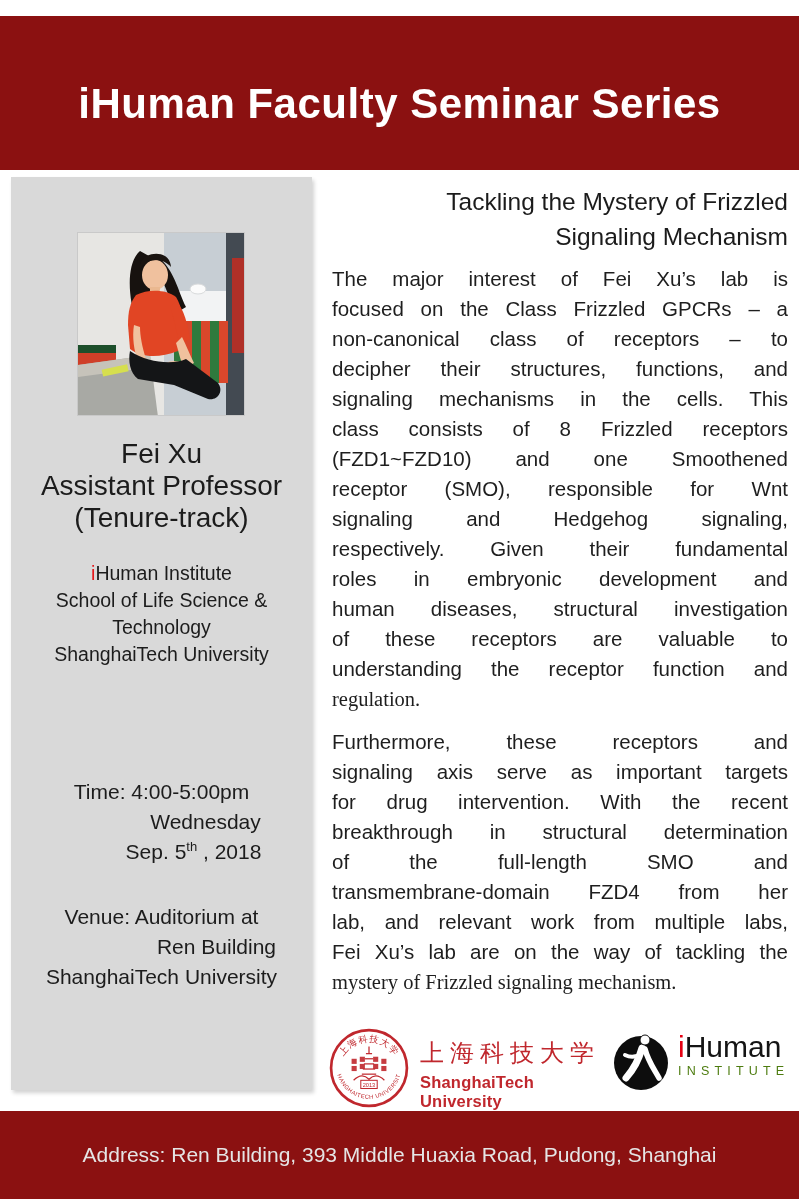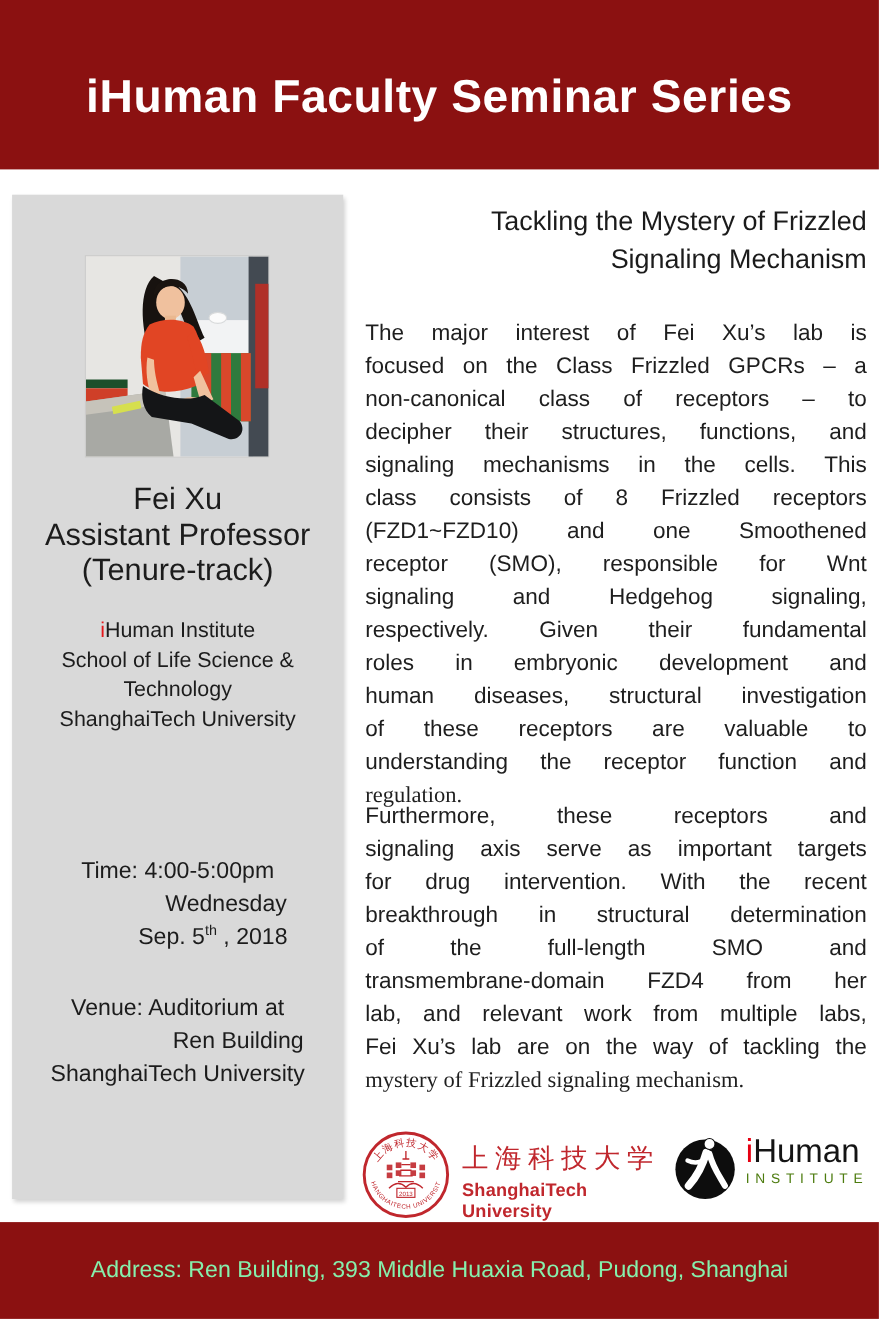--- a/index.html
+++ b/index.html
@@ -4,27 +4,27 @@
 <style>
   * { margin:0; padding:0; box-sizing:border-box; }
   html,body { background:#ffffff; }
   .page {
     position:relative; width:799px; height:1199px; overflow:hidden;
     background:#ffffff; color:#1c1c1c;
     font-family:"Liberation Sans", sans-serif;
   }
   
   .band { position:absolute; left:0; right:0; background:#8b1111; }
-  .band.top { top:0; height:154px; display:flex; align-items:center; justify-content:center; }
+  .band.top { top:16px; height:154px; display:flex; align-items:center; justify-content:center; }
   .band.top h1 {
     color:#ffffff; font-size:42px; font-weight:bold; letter-spacing:0.5px;
     padding-top:22px;
   }
   .band.bottom { top:1111px; height:88px; display:flex; align-items:center; justify-content:center; }
-  .band.bottom .address { color:#86efac; font-size:21px; }
+  .band.bottom .address { color:#e5e5e5; font-size:21px; }
   
   .left-panel {
     position:absolute; left:11px; top:177px; width:301px; height:913px;
     background:#d9d9d9; box-shadow:2px 3px 4px rgba(0,0,0,0.18);
   }
   .photo {
     position:absolute; left:66px; top:55px; width:168px; height:184px;
     border:1px solid #c9c9c9; overflow:hidden; background:#e7e6e3;
   }
   .lp-block { position:absolute; left:0; right:0; text-align:center; color:#1c1c1c; }
@@ -39,21 +39,21 @@
   sup { font-size:0.62em; vertical-align:super; line-height:0; }
   
   .talk-title {
     position:absolute; left:332px; top:184px; width:456px;
     text-align:right; font-size:24.5px; line-height:35px; color:#1b1b1b;
   }
   .abstract {
     position:absolute; left:332px; width:456px;
     font-size:20.5px; line-height:30px; color:#1e1e1e;
   }
-  .abstract.p1 { top:264px;margin-top:24px; }
+  .abstract.p1 { top:264px; }
   .abstract.p2 { top:727px; }
   .jline { text-align:justify; text-align-last:justify; }
   .jline.last { text-align-last:left;font-family:Liberation Serif, serif; }
   
   .seal { position:absolute; left:328px; top:1027px; width:82px; height:82px; }
   .st-text { position:absolute; left:420px; top:1037px; width:200px; color:#c0272d; }
   .st-cn { font-size:24px; letter-spacing:6px; white-space:nowrap; }
   .st-en { font-size:16.5px; font-weight:bold; margin-top:4px; letter-spacing:0.2px; }
   .ihuman { position:absolute; left:612px; top:1031px; display:flex; align-items:flex-start; }
   .ihuman .mark { width:58px; height:58px; margin-top:2px; }

